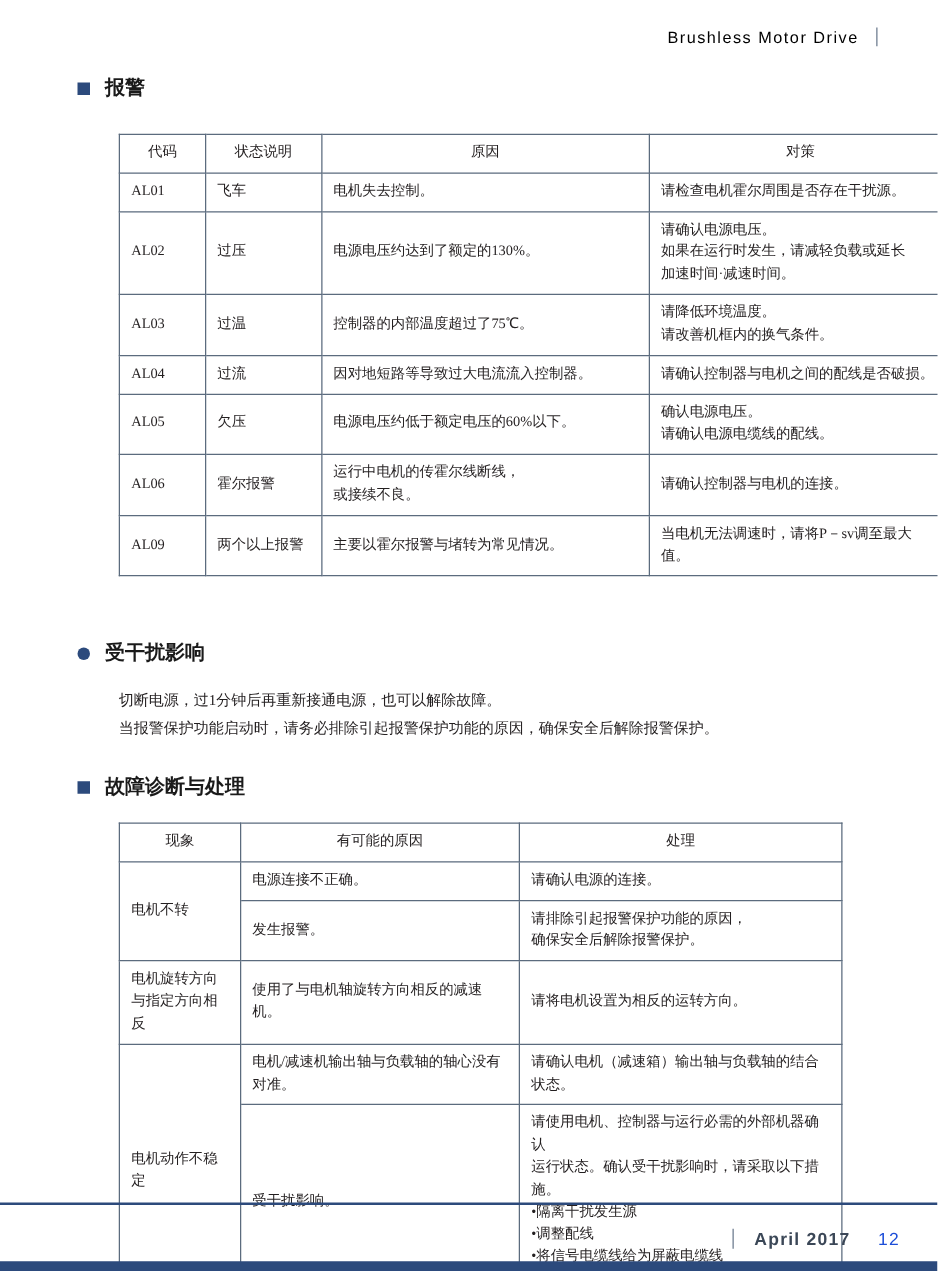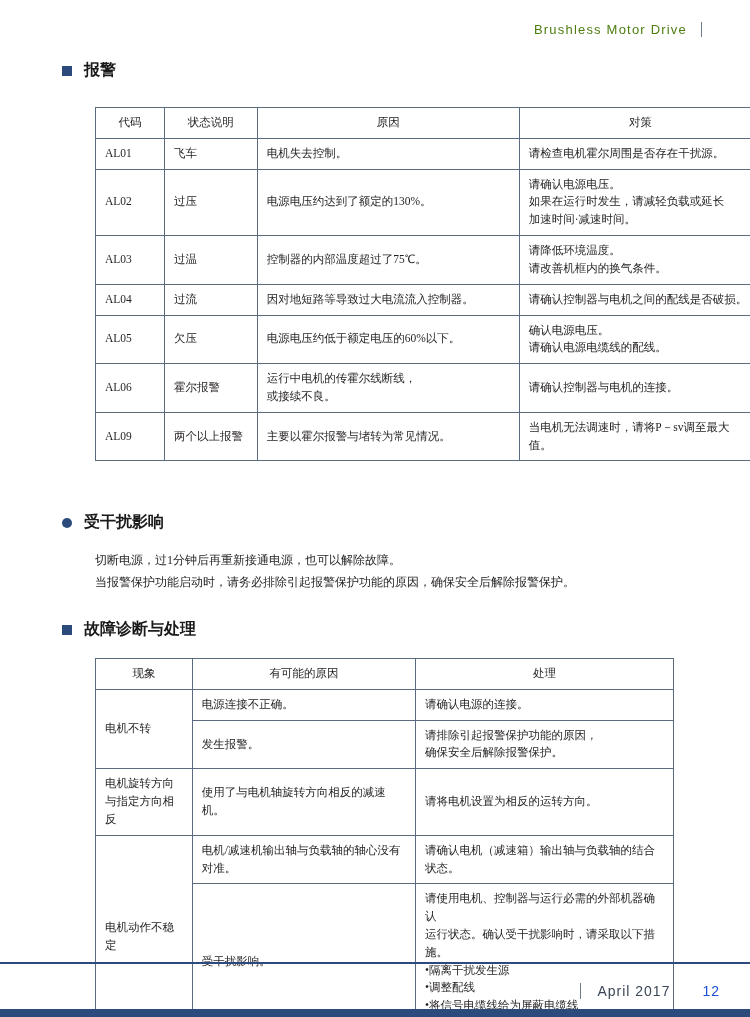--- a/index.html
+++ b/index.html
@@ -28,21 +28,21 @@
     top: 22px;
     right: 48px;
     display: flex;
     align-items: center;
     font-family: "Liberation Sans", sans-serif;
     font-size: 13px;
     letter-spacing: 1.2px;
     color: #3c4a5c;
   }
   .header .htitle {
-    color: #4d7c0f;
+    color: #000000;
   }
   .header .hbar {
     display: inline-block;
     width: 1px;
     height: 15px;
     background: #6b7a8d;
     margin-left: 14px;
   }
 
   
@@ -152,21 +152,21 @@
     color: #3b4757;
     letter-spacing: 1px;
   }
   .footer .fbar {
     display: inline-block;
     width: 1px;
     height: 16px;
     background: #6b7a8d;
     margin-right: 16px;
   }
-  .footer .fdate { margin-right: 32px; }
+  .footer .fdate { margin-right: 22px; font-weight: bold; }
   .footer .fpage { color: #1d4ed8; font-weight: normal; }
 
   .multiline { white-space: pre-line; }
 </style>
 </head>
 <body>
 
 <div class="page">
 
   <div class="header">

